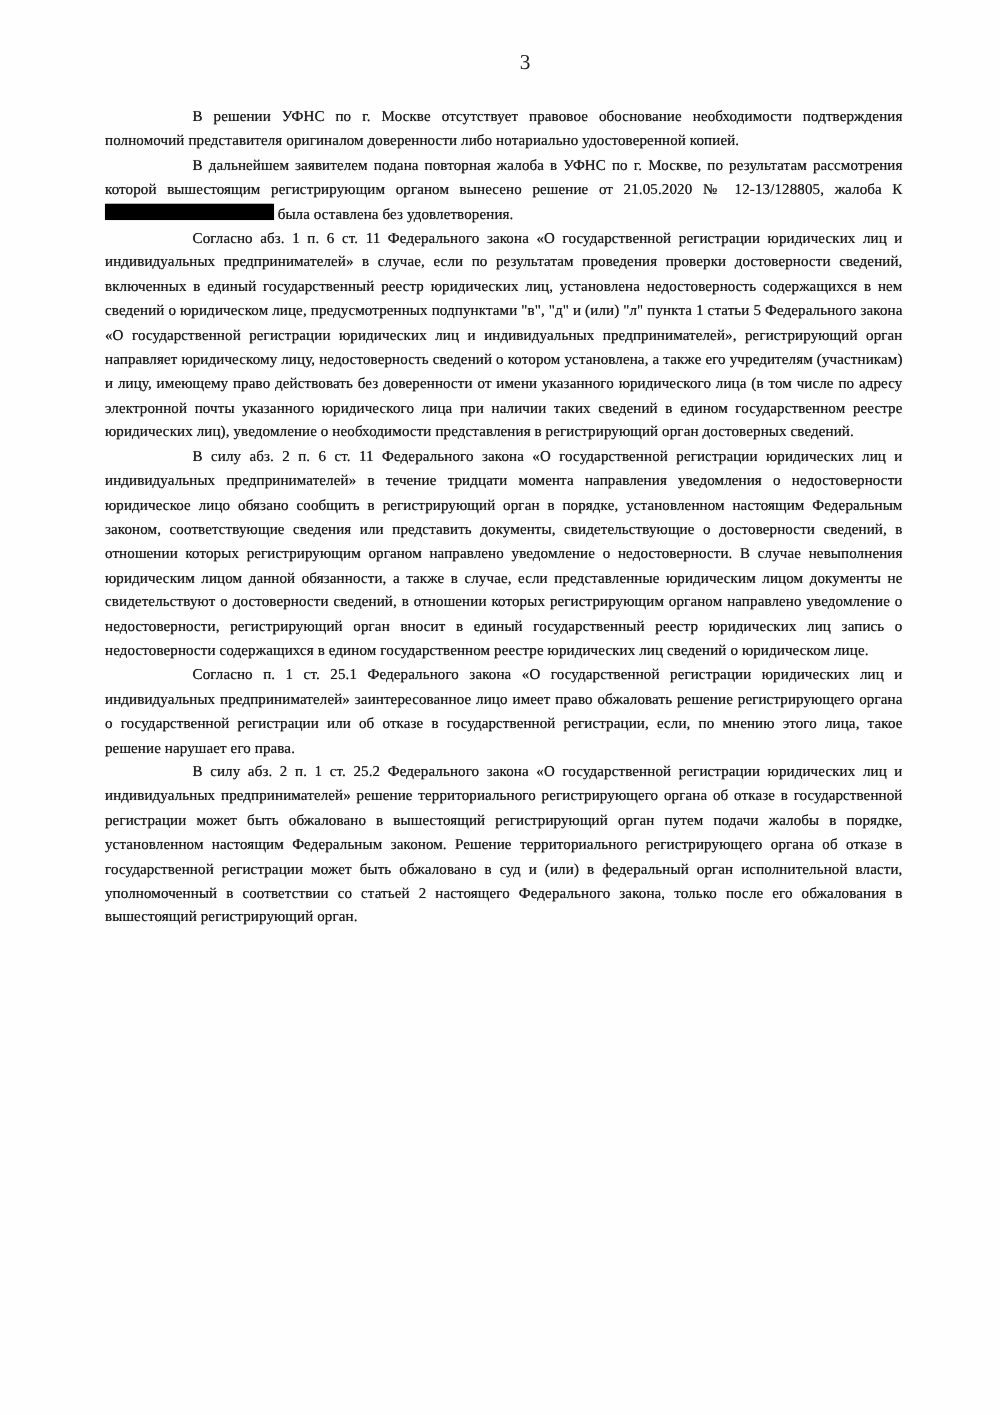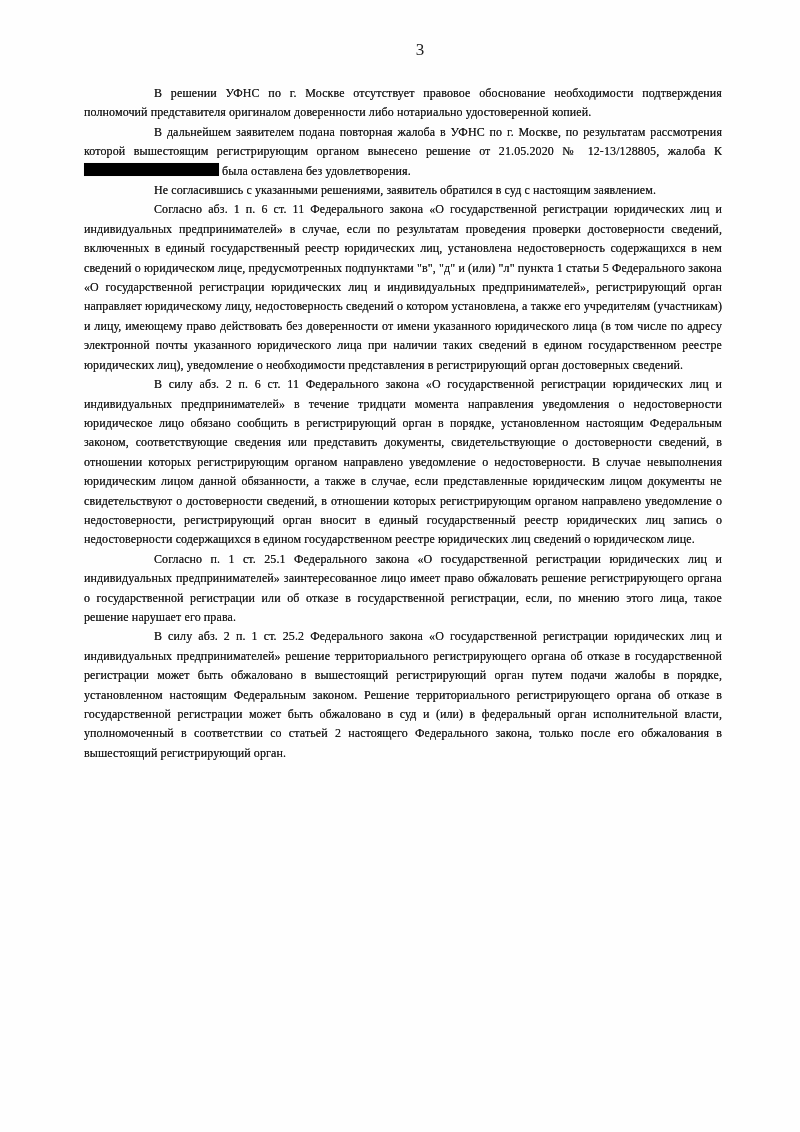--- a/index.html
+++ b/index.html
@@ -58,21 +58,20 @@
 <div class="page">
 
   <div class="page-number">3</div>
 
   <div class="doc-body">
 
     <p>В решении УФНС по г. Москве отсутствует правовое обоснование необходимости подтверждения полномочий представителя оригиналом доверенности либо нотариально удостоверенной копией.</p>
 
     <p><span>В дальнейшем заявителем подана повторная жалоба в УФНС по г. Москве, по результатам рассмотрения которой вышестоящим регистрирующим органом вынесено решение от 21.05.2020 № 12-13/128805, жалоба К</span><span class="redaction"></span> <span>была оставлена без удовлетворения.</span></p>
 
-    <p>Не согласившись с указанными решениями, заявитель обратился в суд с настоящим заявлением.</p>
 
 
     <p>Согласно абз. 1 п. 6 ст. 11 Федерального закона «О государственной регистрации юридических лиц и индивидуальных предпринимателей» в случае, если по результатам проведения проверки достоверности сведений, включенных в единый государственный реестр юридических лиц, установлена недостоверность содержащихся в нем сведений о юридическом лице, предусмотренных подпунктами "в", "д" и (или) "л" пункта 1 статьи 5 Федерального закона «О государственной регистрации юридических лиц и индивидуальных предпринимателей», регистрирующий орган направляет юридическому лицу, недостоверность сведений о котором установлена, а также его учредителям (участникам) и лицу, имеющему право действовать без доверенности от имени указанного юридического лица (в том числе по адресу электронной почты указанного юридического лица при наличии таких сведений в едином государственном реестре юридических лиц), уведомление о необходимости представления в регистрирующий орган достоверных сведений.</p>
 
     <p>В силу абз. 2 п. 6 ст. 11 Федерального закона «О государственной регистрации юридических лиц и индивидуальных предпринимателей» в течение тридцати момента направления уведомления о недостоверности юридическое лицо обязано сообщить в регистрирующий орган в порядке, установленном настоящим Федеральным законом, соответствующие сведения или представить документы, свидетельствующие о достоверности сведений, в отношении которых регистрирующим органом направлено уведомление о недостоверности. В случае невыполнения юридическим лицом данной обязанности, а также в случае, если представленные юридическим лицом документы не свидетельствуют о достоверности сведений, в отношении которых регистрирующим органом направлено уведомление о недостоверности, регистрирующий орган вносит в единый государственный реестр юридических лиц запись о недостоверности содержащихся в едином государственном реестре юридических лиц сведений о юридическом лице.</p>
 
     <p>Согласно п. 1 ст. 25.1 Федерального закона «О государственной регистрации юридических лиц и индивидуальных предпринимателей» заинтересованное лицо имеет право обжаловать решение регистрирующего органа о государственной регистрации или об отказе в государственной регистрации, если, по мнению этого лица, такое решение нарушает его права.</p>
 
     <p>В силу абз. 2 п. 1 ст. 25.2 Федерального закона «О государственной регистрации юридических лиц и индивидуальных предпринимателей» решение территориального регистрирующего органа об отказе в государственной регистрации может быть обжаловано в вышестоящий регистрирующий орган путем подачи жалобы в порядке, установленном настоящим Федеральным законом. Решение территориального регистрирующего органа об отказе в государственной регистрации может быть обжаловано в суд и (или) в федеральный орган исполнительной власти, уполномоченный в соответствии со статьей 2 настоящего Федерального закона, только после его обжалования в вышестоящий регистрирующий орган.</p>
 

